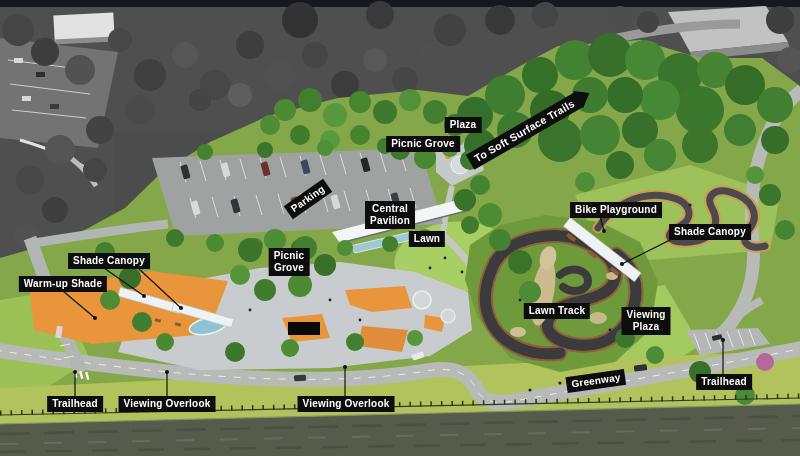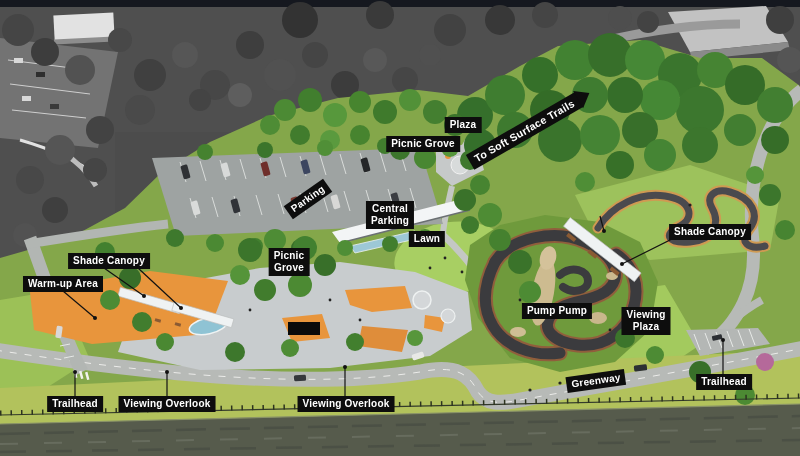--- a/index.html
+++ b/index.html
@@ -373,28 +373,29 @@
         <circle cx="604" cy="231" r="2" fill="#111111" stroke="none"></circle>
     <line x1="678" y1="236" x2="622" y2="264"></line>
         <circle cx="622" cy="264" r="2" fill="#111111" stroke="none"></circle>
   </g>
 </svg>
 
 <div class="lbl" style="left:463px;top:125px">Plaza</div>
 <div class="lbl" style="left:423px;top:144px">Picnic Grove</div>
 <div class="lbl rot35" style="left:308px;top:199px">Parking</div>
 <div class="lbl" style="left:390px;top:215px">Central
-Parking</div>
+Pavilion</div>
 <div class="lbl" style="left:427px;top:239px">Lawn</div>
+<div class="lbl" style="left:616px;top:210px">Bike Playground</div>
 <div class="lbl" style="left:710px;top:232px">Shade Canopy</div>
 <div class="lbl" style="left:109px;top:261px">Shade Canopy</div>
-<div class="lbl" style="left:63px;top:284px">Warm-up Area</div>
+<div class="lbl" style="left:63px;top:284px">Warm-up Shade</div>
 <div class="lbl" style="left:289px;top:262px">Picnic
 Grove</div>
-<div class="lbl" style="left:557px;top:311px">Pump Pump</div>
+<div class="lbl" style="left:557px;top:311px">Lawn Track</div>
 <div class="lbl" style="left:646px;top:321px">Viewing
 Plaza</div>
 <div class="lbl rot8" style="left:596px;top:381px">Greenway</div>
 <div class="lbl" style="left:724px;top:382px">Trailhead</div>
 <div class="lbl" style="left:75px;top:404px">Trailhead</div>
 <div class="lbl" style="left:167px;top:404px">Viewing Overlook</div>
 <div class="lbl" style="left:346px;top:404px">Viewing Overlook</div>
 
 <div class="trail-arrow"><span>To Soft Surface Trails</span></div>
 

